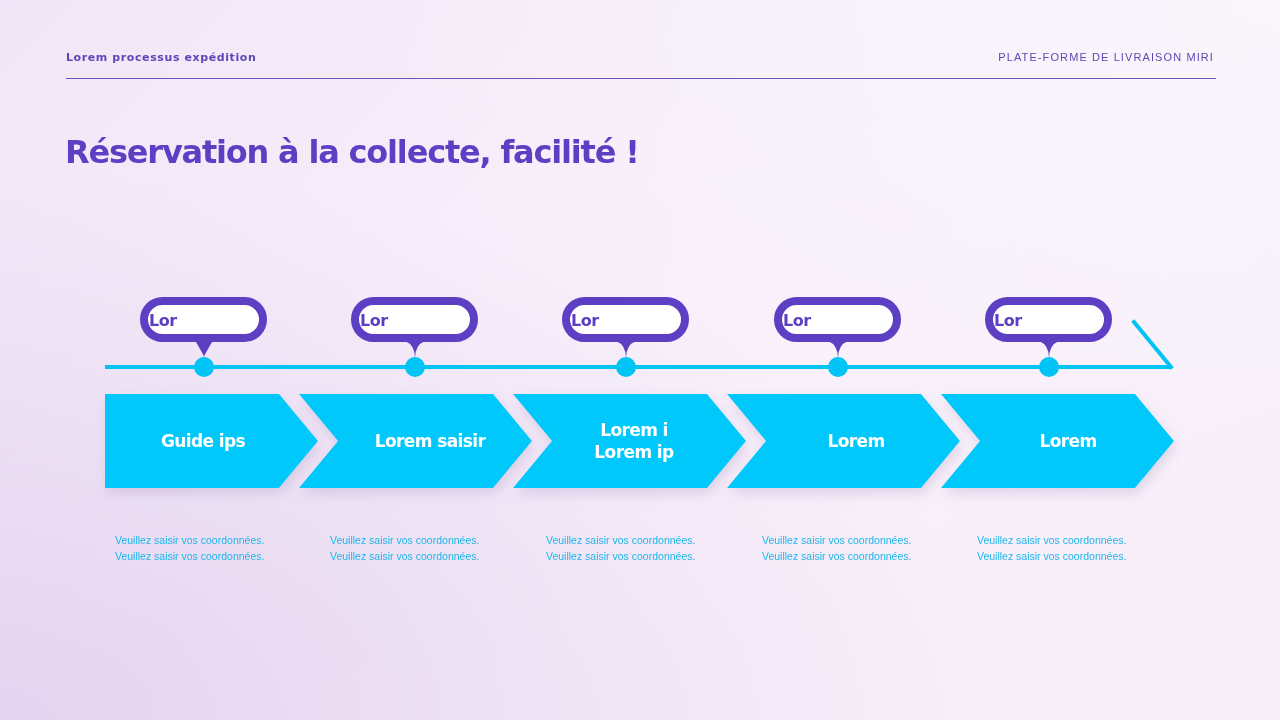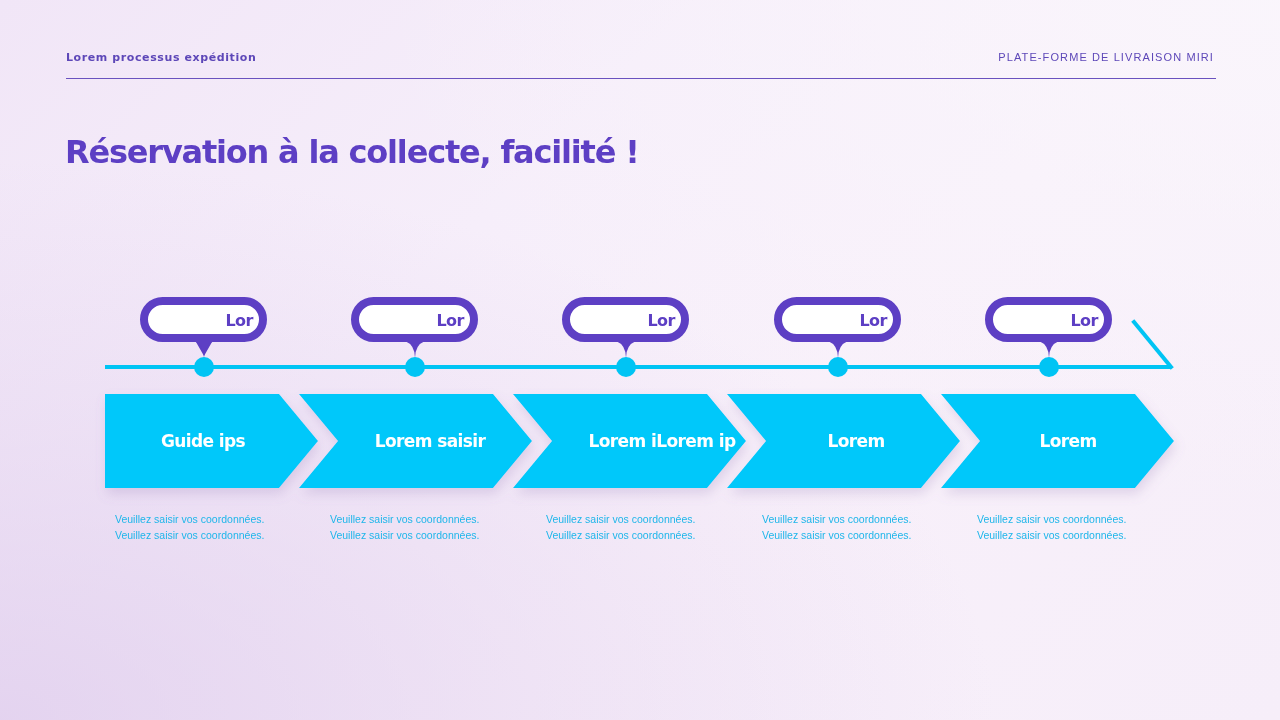--- a/index.html
+++ b/index.html
@@ -27,33 +27,33 @@
   .header-rule {
     position:absolute; left:66px; width:1150px; top:78px; height:1px; background:#6a52bf;
   }
   .title {
     position:absolute; left:65px; top:133px;
     font-family:"DejaVu Sans", sans-serif; font-weight:bold;
     font-size:32px; letter-spacing:-1.2px; color:#5d3fc4; white-space:nowrap;
   }
   svg.flow { position:absolute; left:0; top:0; }
   .pin-label {
-    position:absolute; width:104px; text-align:right;
+    position:absolute; width:104px; text-align:left;
     font-family:"DejaVu Sans", sans-serif; font-weight:bold; font-size:16px; color:#5d3fc4;
     letter-spacing:-0.5px;
   }
   .step-label {
     position:absolute; text-align:center;
     font-family:"DejaVu Sans", sans-serif; font-weight:bold;
     font-size:17px; line-height:22px; color:#ffffff; letter-spacing:-0.6px;
     display:flex; align-items:center; justify-content:center;
     height:94px; top:394px;
   }
   .desc {
-    position:absolute; top:511px; width:170px;
+    position:absolute; top:532px; width:170px;
     font-family:"Liberation Sans", sans-serif; font-size:10.5px; line-height:16px; color:#1fb6ea;
   }
 </style>
 </head>
 <body>
 
 <div class="bg-shade"></div>
 
 <div class="header-left">Lorem processus expédition</div>
 <div class="header-right">PLATE-FORME DE LIVRAISON MIRI</div>
@@ -110,21 +110,21 @@
 </svg>
 
 <div class="pin-label" style="left:149px; top:311px;">Lor</div>
 <div class="pin-label" style="left:360px; top:311px;">Lor</div>
 <div class="pin-label" style="left:571px; top:311px;">Lor</div>
 <div class="pin-label" style="left:783px; top:311px;">Lor</div>
 <div class="pin-label" style="left:994px; top:311px;">Lor</div>
 
 <div class="step-label" style="left:118px; width:170px;">Guide ips</div>
 <div class="step-label" style="left:345px; width:170px;">Lorem saisir</div>
-<div class="step-label" style="left:577px; width:170px; ">
+<div class="step-label" style="left:549px; width:170px; flex-direction:column;">
   <span>Lorem i</span>
   <span>Lorem ip</span>
 </div>
 <div class="step-label" style="left:771px; width:170px;">Lorem</div>
 <div class="step-label" style="left:983px; width:170px;">Lorem</div>
 
 <div class="desc" style="left:115px;">
   <div>Veuillez saisir vos coordonnées.</div>
   <div>Veuillez saisir vos coordonnées.</div>
 </div>

